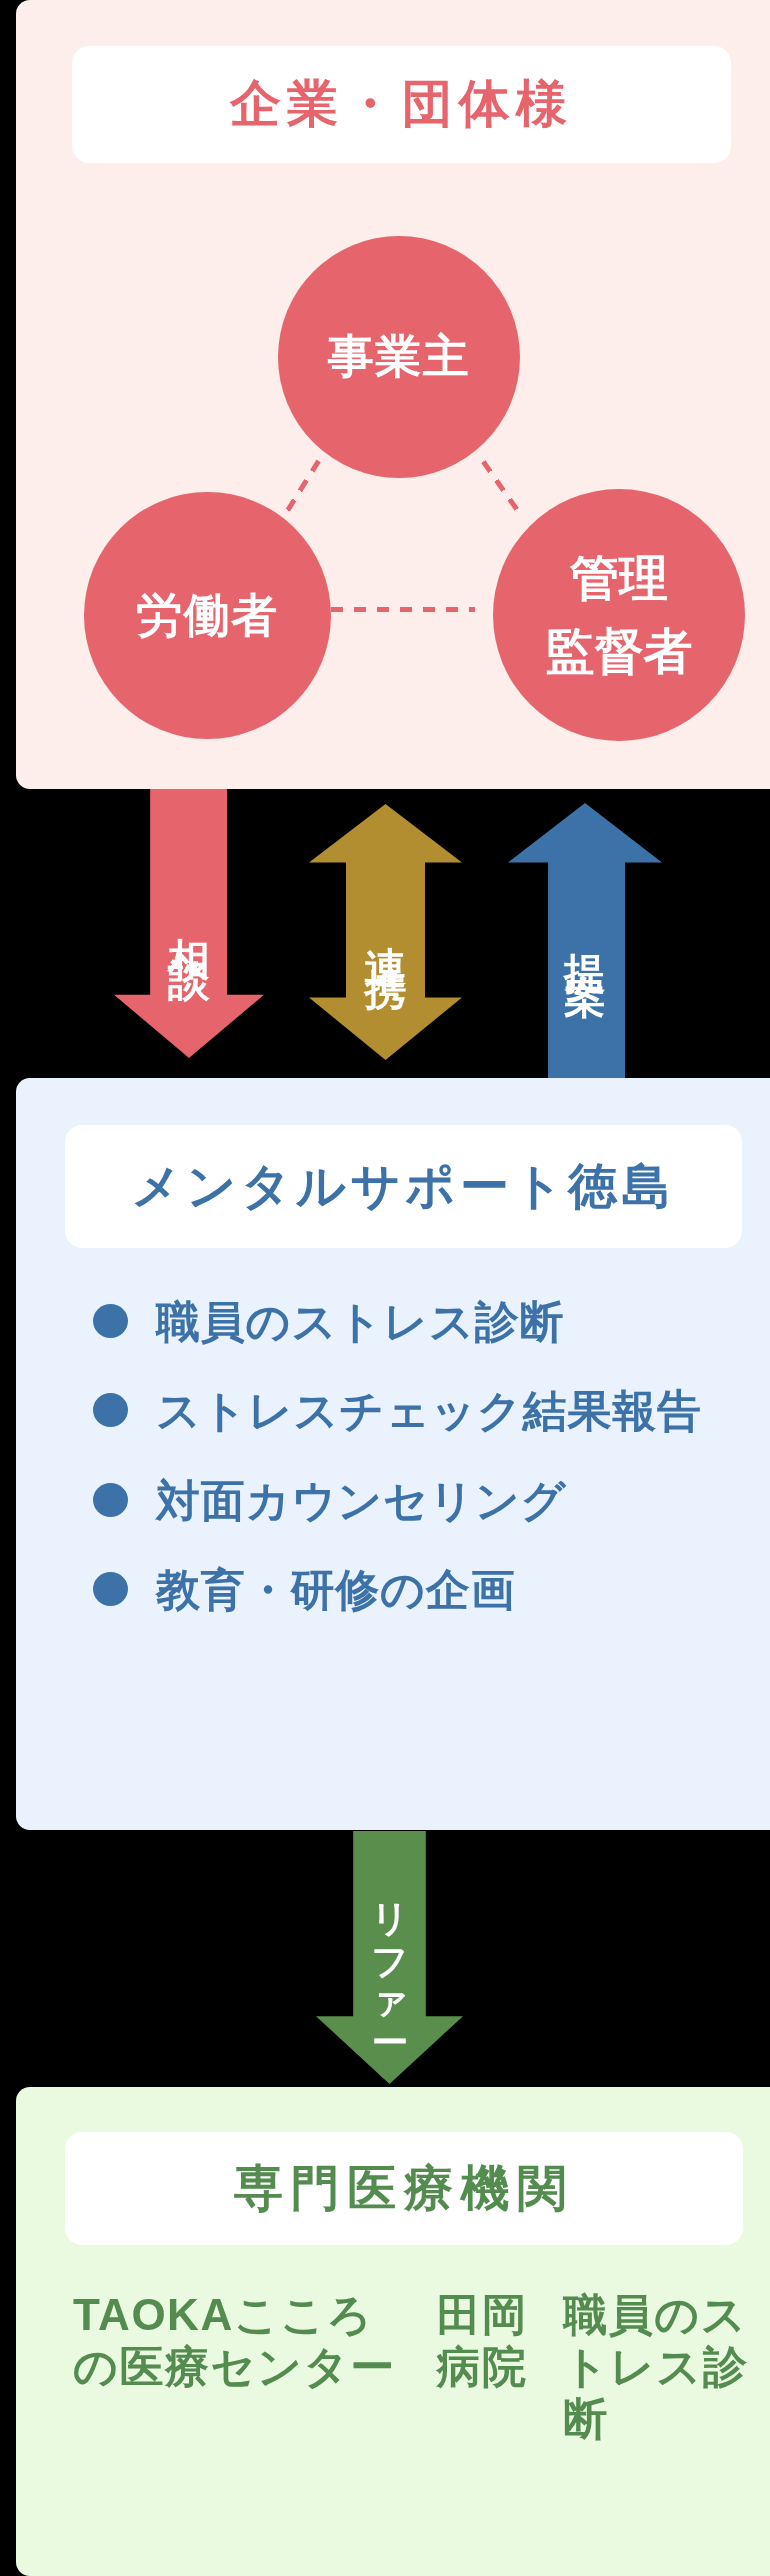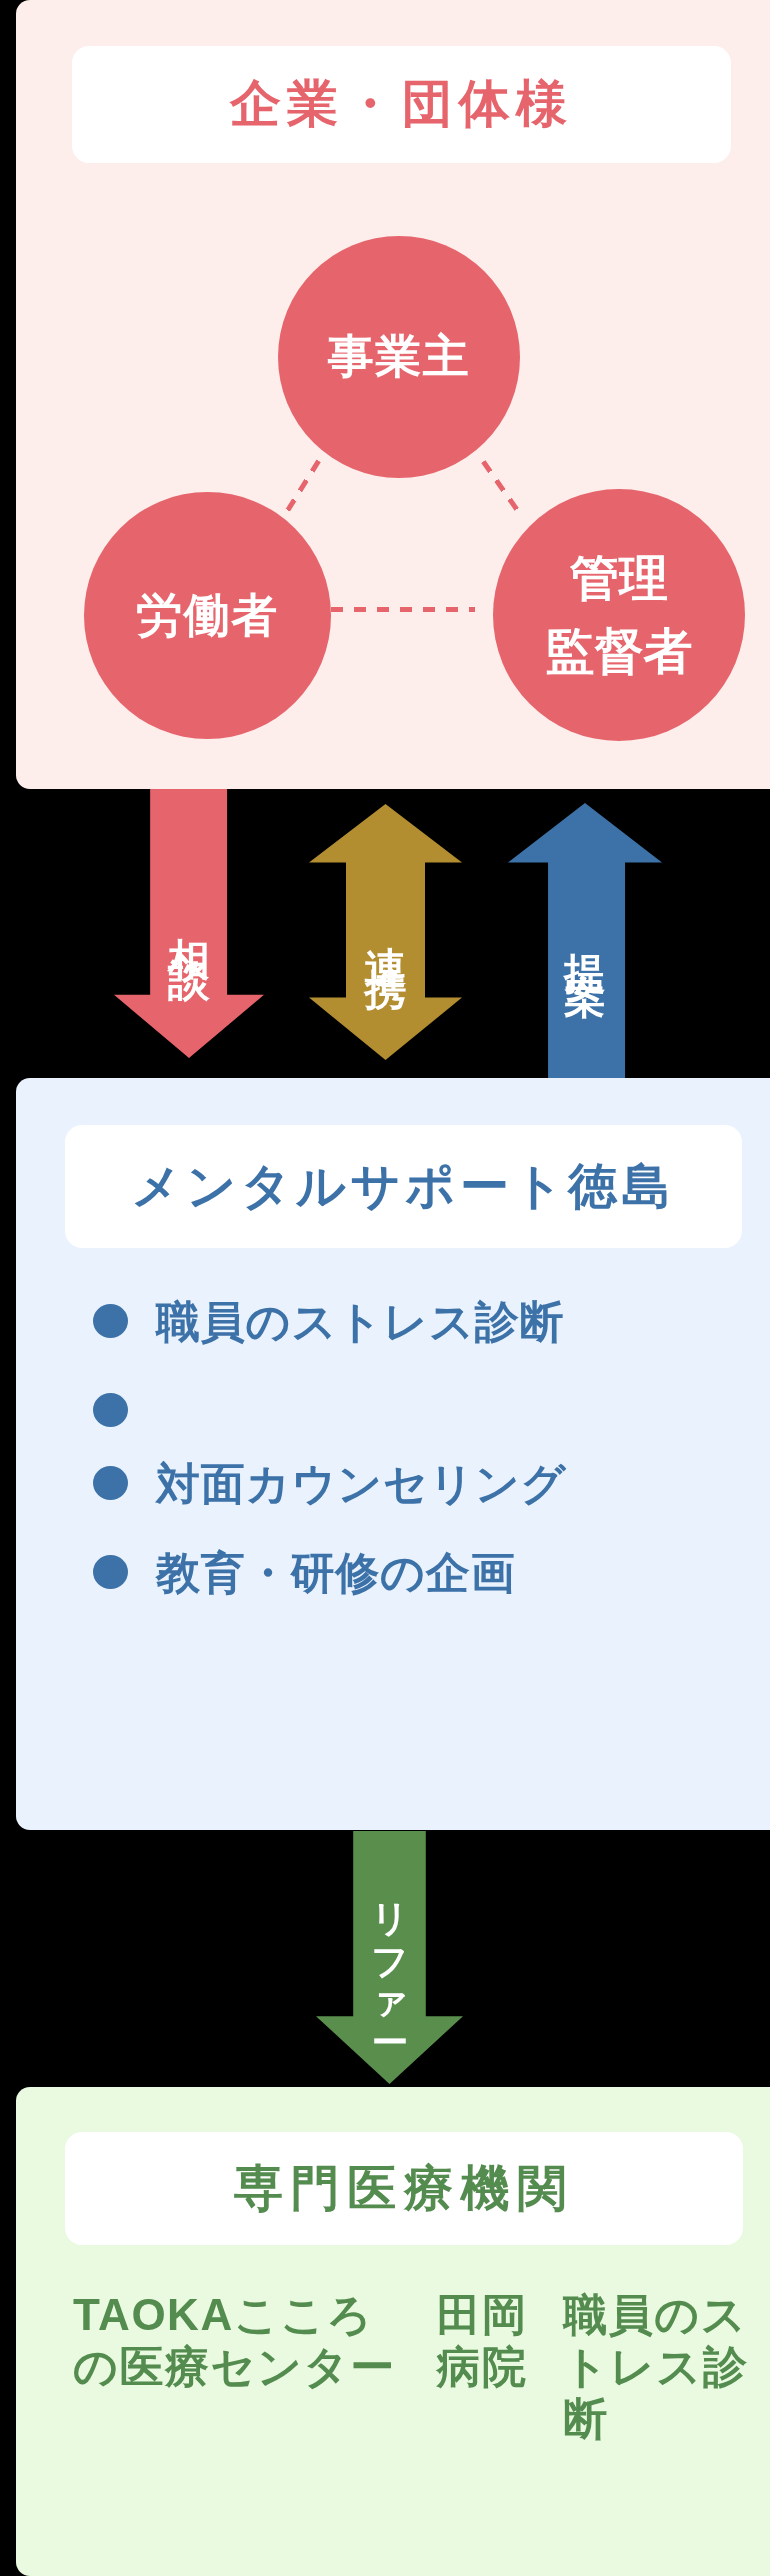--- a/index.html
+++ b/index.html
@@ -137,20 +137,21 @@
     <div class="title-card">
       <span>メンタルサポート徳島</span>
     </div>
     <ul class="bullets">
       <li>
         <span class="dot"></span>
         <span class="btext">職員のストレス診断</span>
       </li>
       <li>
         <span class="dot"></span>
+        <span class="btext">ストレスチェック結果報告</span>
       </li>
       <li>
         <span class="dot"></span>
         <span class="btext">対面カウンセリング</span>
       </li>
       <li>
         <span class="dot"></span>
         <span class="btext">教育・研修の企画</span>
       </li>
     </ul>

